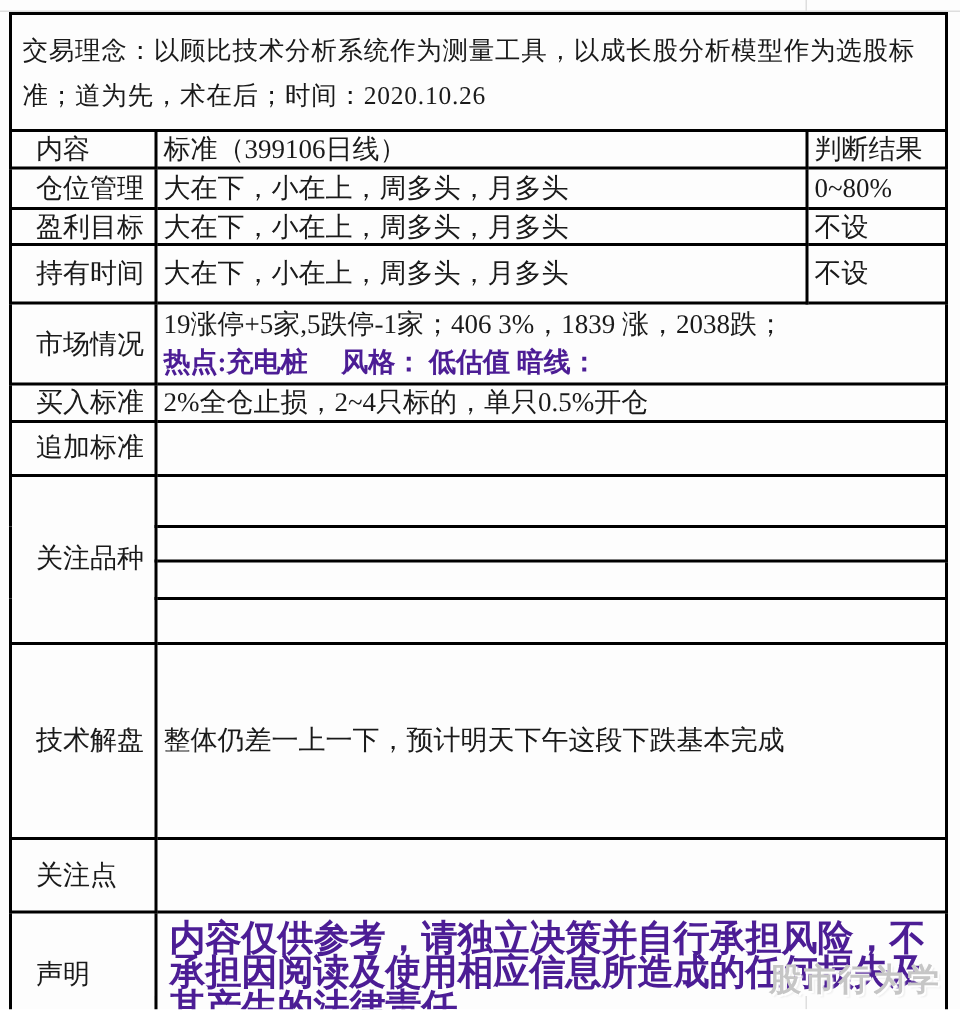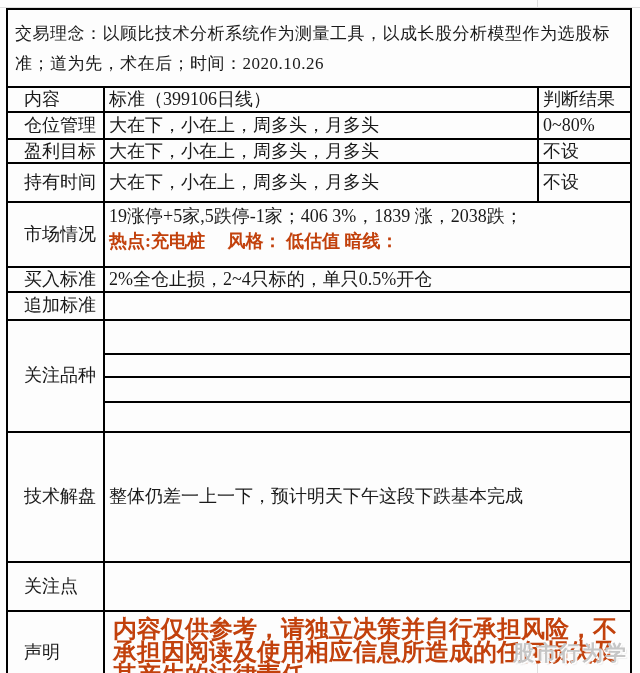--- a/index.html
+++ b/index.html
@@ -32,22 +32,22 @@
   }
   td.lbl{padding-left:16px;}
   tr.r-head td{
     font-size:17px;
     line-height:30px;
     white-space:normal;
     vertical-align:top;
     padding:9px 8px 0 7px;
     letter-spacing:0.5px;
   }
-  .red{color:#c2410c;font-weight:bold;}
-  td.market-cell{padding-top:1px;padding-bottom:12px;}
+  .red{color:#4c1d95;font-weight:bold;}
+  td.market-cell{padding-top:1px;padding-bottom:1px;}
   td.market-cell .mline{line-height:25px;white-space:nowrap;}
   td.disc-cell{
     white-space:normal;
     vertical-align:top;
     padding:6px 10px 0 8px;
     font-size:24px;
     line-height:23px;
     border-radius:7px;
   }
   .watermark{
@@ -113,21 +113,21 @@
         <div class="mline">19涨停+5家,5跌停-1家；406 3%，1839 涨，2038跌；</div>
         <div class="mline red">热点:充电桩　 风格： 低估值 暗线：</div>
       </td>
     </tr>
 
     <tr style="height:20px">
       <td class="lbl">买入标准</td>
       <td colspan="2">2%全仓止损，2~4只标的，单只0.5%开仓</td>
     </tr>
 
-    <tr style="height:28px">
+    <tr style="height:36px">
       <td class="lbl">追加标准</td>
       <td colspan="2"></td>
     </tr>
 
     <tr style="height:34px">
       <td class="lbl" rowspan="4">关注品种</td>
       <td colspan="2"></td>
     </tr>
     <tr style="height:23px">
       <td colspan="2"></td>

